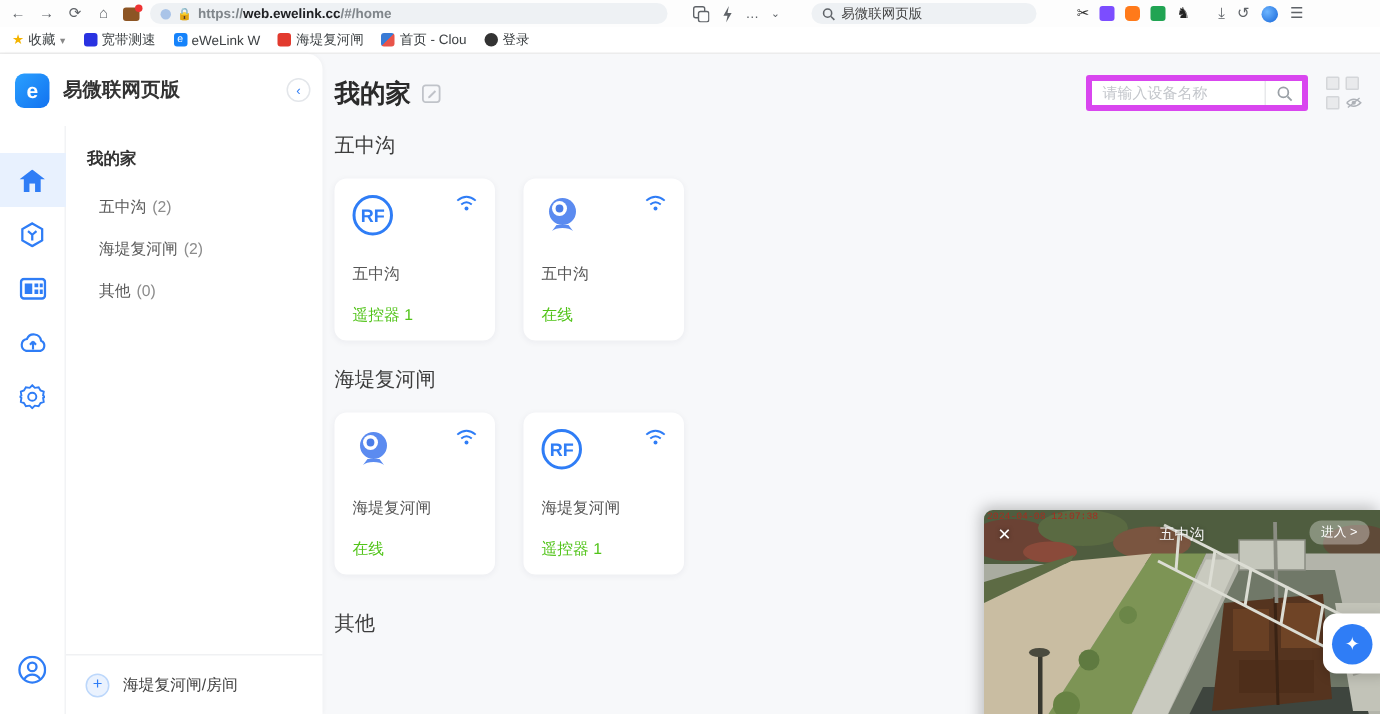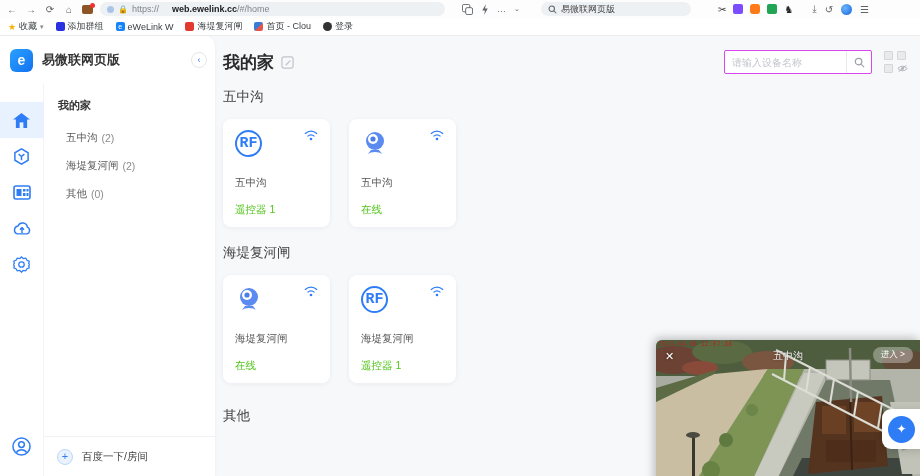--- a/index.html
+++ b/index.html
@@ -10,22 +10,22 @@
   .toolbar { height:18px; background:#fdfdfd; display:flex; align-items:center;
     padding:0 6px; gap:7px; font-size:10px; color:#5f6368; }
   .tb-ico { width:12px; text-align:center; font-size:10px; color:#5f6368; cursor:pointer; }
   .briefcase { width:11px; height:9px; background:#8d5524; border-radius:2px; position:relative; }
   .briefcase::after { content:""; position:absolute; right:-2px; top:-2px; width:5px; height:5px;
     background:#e33; border-radius:50%; }
   .omnibox { width:345px; height:14px; background:#eef1f4; border-radius:7px;
     display:flex; align-items:center; gap:4px; padding:0 7px; font-size:9px; }
   .site-dot { width:7px; height:7px; border-radius:50%; background:#aac4e8; }
   .lock { color:#1aa260; font-size:8px; }
-  .url-scheme,.url-path { color:#80868b; }
-  .url-host { color:#202124; font-weight:bold;margin-left:13px; }
+  .url-scheme,.url-path { color:#80868b;font-weight:bold; }
+  .url-host { color:#202124; font-weight:bold; }
   .omni-right { display:flex; align-items:center; gap:8px; margin-left:10px; color:#5f6368; font-size:9px;}
   .searchbox { width:150px; height:14px; background:#eef1f4; border-radius:7px; margin-left:14px;
     display:flex; align-items:center; gap:4px; padding:0 7px; font-size:9px; color:#444; }
   .exts { display:flex; align-items:center; gap:7px; margin-left:20px; }
   .ext-sq { width:10px; height:10px; border-radius:2px; }
   .tb-right { display:flex; align-items:center; gap:8px; margin-left:12px; }
   .blue-ball { width:11px; height:11px; border-radius:50%;
     background:radial-gradient(circle at 35% 35%, #6db5ff, #1565d8); }
 
   
@@ -71,43 +71,43 @@
     border:1px solid #bcd7fb; color:#2f7df6; font-size:11px; line-height:13px;
     text-align:center; }
   .add-label { font-size:10.5px; color:#404040; }
 
   
   .main { flex:1; padding:14px 8px 0 8px; overflow:hidden; }
   .main-header { display:flex; align-items:center; }
   .page-title { font-size:17px; font-weight:bold; color:#2b2b2b; }
   .edit-ico { margin-left:7px; color:#b9bcc2; cursor:pointer; display:flex; }
   .mh-spacer { flex:1; }
-  .devsearch { width:148px; height:24px; background:#fff; border:1px solid #d946ef;
+  .devsearch { width:148px; height:24px; background:#fff; border:4px solid #d946ef;
     border-radius:2px; display:flex; align-items:center; }
   .devsearch input { flex:1; border:none; outline:none; background:transparent;
     font-size:10px; color:#333; padding:0 7px; min-width:0;
     font-family:"Liberation Sans","DejaVu Sans",sans-serif; }
   .devsearch input::placeholder { color:#c3c6cb; }
   .search-btn { width:25px; height:100%; border-left:1px solid #e8e9eb; display:flex;
     align-items:center; justify-content:center; cursor:pointer; }
   .view-toggles { margin-left:12px; margin-right:6px; display:grid;
     grid-template-columns:9px 9px; grid-gap:4px; }
   .tgl-sq { width:9px; height:9px; background:#e9eaec; border:1px solid #d4d6d9;
     border-radius:1px; cursor:pointer; }
   .tgl-eye { width:11px; height:9px; cursor:pointer; }
 
   .section-title { font-size:13.5px; color:#3d3d3d; margin-top:17px; }
   .cards { display:flex; gap:19px; margin-top:13px; }
   .card { width:107px; height:108px; background:#fff; border-radius:8px;
     box-shadow:0 1px 5px rgba(30,40,60,.06); padding:11px 12px 10px 12px;
     display:flex; flex-direction:column; cursor:pointer; }
   .card-top { display:flex; justify-content:space-between; align-items:flex-start; }
   .rf-badge { width:27px; height:27px; border:2px solid #2f7df6; border-radius:50%;
-    color:#2f7df6; font-size:15px; font-weight:bold; display:flex; align-items:center;
-    justify-content:center;font-family:Liberation Mono, monospace; }
+    color:#2f7df6; font-size:12px; font-weight:bold; display:flex; align-items:center;
+    justify-content:center; }
   .dev-name { margin-top:auto; font-size:10.5px; color:#555; }
   .dev-status { font-size:10.5px; color:#52c41a; margin-top:13px; }
 
   
   .cam-pop { position:absolute; right:0; bottom:-14px; width:264px; height:150px;
     border-radius:6px 0 0 0; overflow:hidden; box-shadow:-2px -2px 10px rgba(0,0,0,.25); }
   .cam-pop svg.scene { position:absolute; inset:0; display:block; }
   .cam-ts { position:absolute; top:1px; left:2px; font-size:6.5px; color:#a62c21;
     font-family:"Liberation Mono","DejaVu Sans Mono",monospace; letter-spacing:0; }
   .cam-close { position:absolute; top:10px; left:9px; color:#fff; font-size:11px;
@@ -175,21 +175,21 @@
 </div>
 
 <div class="bookmarks">
   <span class="bm">
     <span class="star">★</span>
     <span>收藏</span>
     <span class="caret">▾</span>
   </span>
   <span class="bm">
     <span class="fav" style="background:#2932e1"></span>
-    <span>添加群组</span>
+    <span>宽带测速</span>
   </span>
   <span class="bm">
     <span class="fav" style="background:#1583fb;color:#fff;font-size:7px;text-align:center;line-height:9px">e</span>
     <span>eWeLink W</span>
   </span>
   <span class="bm">
     <span class="fav" style="background:#e23a2e"></span>
     <span>海堤复河闸</span>
   </span>
   <span class="bm">
@@ -266,21 +266,21 @@
             <span>海堤复河闸</span>
             <span class="room-count">(2)</span>
           </div>
           <div class="room-item">
             <span>其他</span>
             <span class="room-count">(0)</span>
           </div>
         </div>
         <div class="add-room">
           <span class="plus-circle">+</span>
-          <span class="add-label">百度一下/房间</span>
+          <span class="add-label">海堤复河闸/房间</span>
         </div>
       </div>
     </div>
   </div>
 
   <div class="main">
     <div class="main-header">
       <span class="page-title">我的家</span>
       <span class="edit-ico">
         <svg width="13" height="13" viewBox="0 0 14 14">

